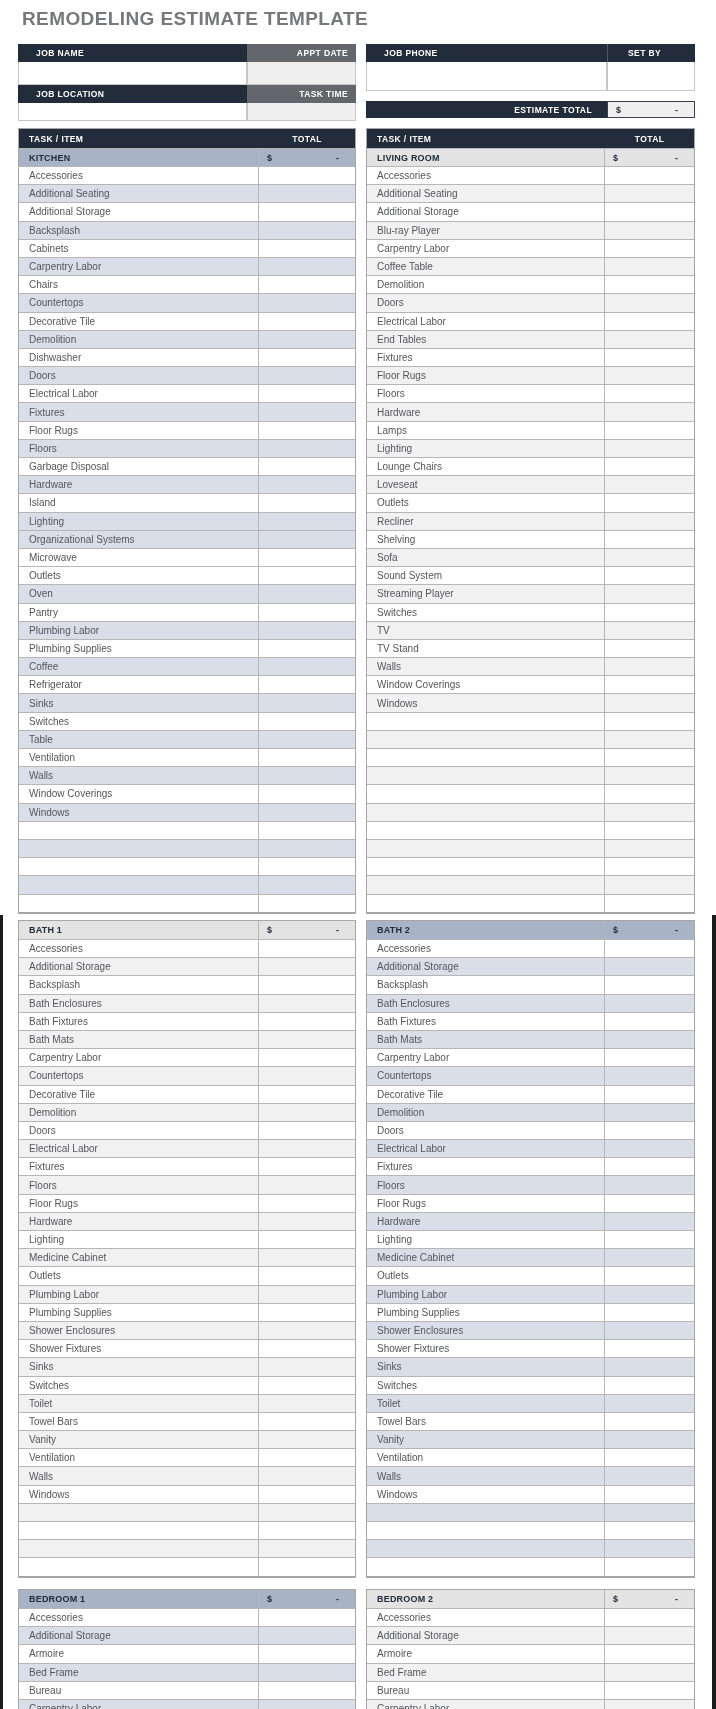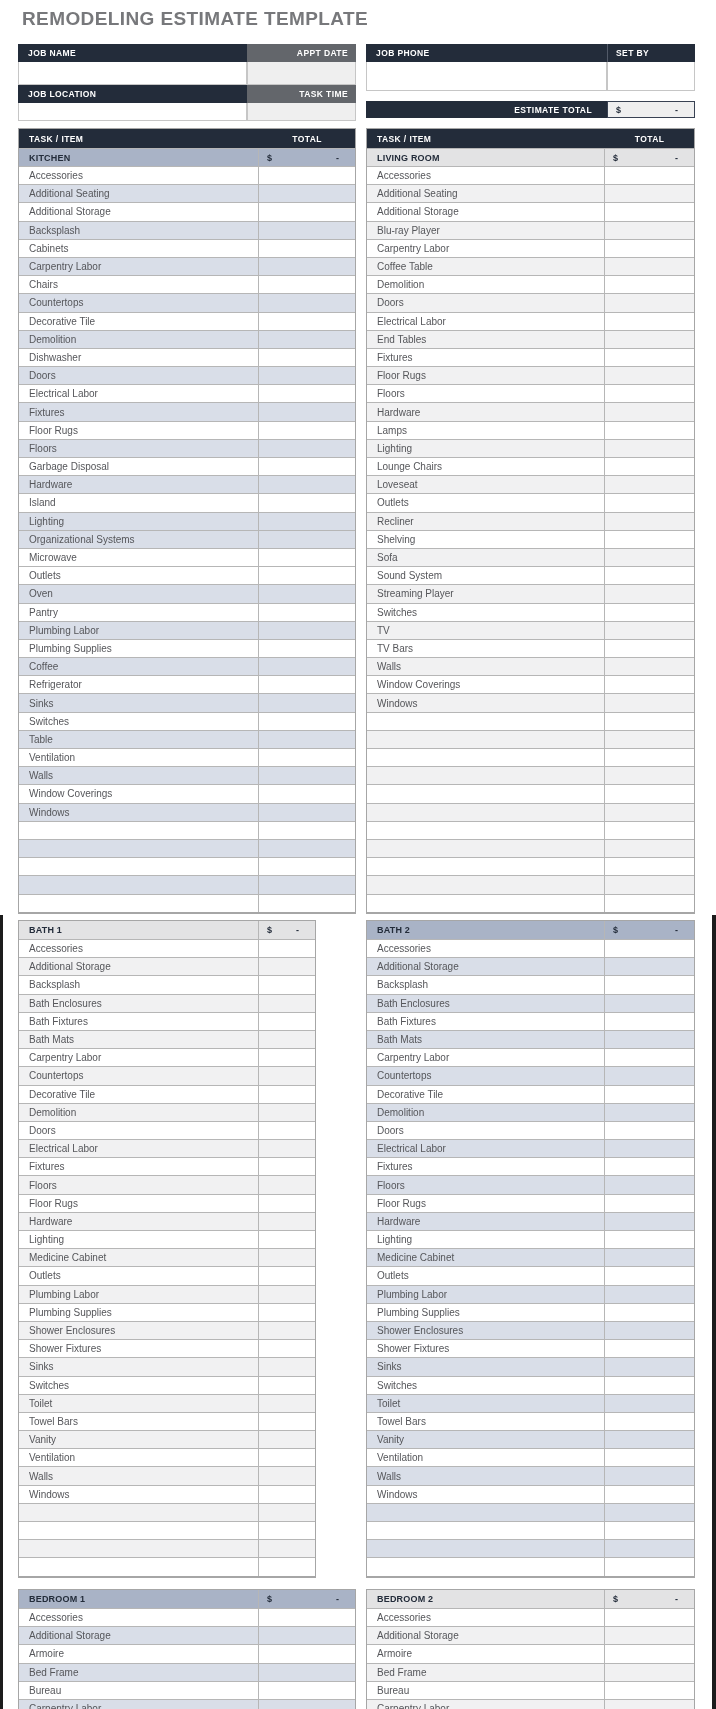--- a/index.html
+++ b/index.html
@@ -20,28 +20,28 @@
   
   .edge{position:absolute;top:915px;height:794px;background:var(--page-edge,#1c1c1c)}
   .edge.l{left:0;width:3px}
   .edge.r{left:712px;width:4px}
 
   
   .f-row{display:flex}
   .cell{display:flex;align-items:center}
   .hdr-navy{background:var(--dark-navy,#232c3a);color:#fff;font-weight:700;font-size:8.5px;letter-spacing:.4px}
   .hdr-gray{background:var(--mid-gray,#63666b);color:#fff;font-weight:700;font-size:8.5px;letter-spacing:.4px}
-  .lab{padding-left:10px}
+  .lab{padding-left:18px}
   .sublab{justify-content:flex-end;padding-right:8px}
   .in-white{background:#fff;border:1px solid #c6c6c6;border-top:none}
   .in-gray{background:var(--light-input,#efefef);border:1px solid #c6c6c6;border-top:none}
   .h18{height:18px}.h23{height:23px}.h29{height:29px}.h17{height:17px}
   .fl .c1{width:240px}.fl .c2{width:114px}
   .fr .c1{width:241px}.fr .c2{width:88px}
-  .setby-div{border-left:1px solid #525a68;padding-left:8px}
+  .setby-div{border-left:1px solid #525a68;padding-left:20px}
   .est-label{justify-content:flex-end;padding-right:15px}
   .est-cell{background:var(--light-input,#efefef);border:1px solid #394253;
     justify-content:space-between;padding:0 16px 0 8px;
     color:var(--dark-navy,#232c3a);font-weight:700;font-size:9px}
   .gap10{height:10px}
 
   
   .tbl{border:1px solid #a6a6a6;border-bottom-width:2px;background:#fff}
   .row{display:flex;height:18.2px}
   .row + .row{border-top:1px solid #b6b6b6}
@@ -392,21 +392,21 @@
     </div>
     <div class="row item">
       <div class="cell c-task">Switches</div>
       <div class="cell c-total"></div>
     </div>
     <div class="row item stripe">
       <div class="cell c-task">TV</div>
       <div class="cell c-total"></div>
     </div>
     <div class="row item">
-      <div class="cell c-task">TV Bars</div>
+      <div class="cell c-task">TV Stand</div>
       <div class="cell c-total"></div>
     </div>
     <div class="row item stripe">
       <div class="cell c-task">Walls</div>
       <div class="cell c-total"></div>
     </div>
     <div class="row item">
       <div class="cell c-task">Window Coverings</div>
       <div class="cell c-total"></div>
     </div>
@@ -452,21 +452,21 @@
     </div>
     <div class="row empty stripe">
       <div class="cell c-task"></div>
       <div class="cell c-total"></div>
     </div>
     <div class="row empty">
       <div class="cell c-task"></div>
       <div class="cell c-total"></div>
     </div>
   </div>
-<div class="tbl abs leftc theme-gray" style="left:18px;top:920px;width:298px">
+<div class="tbl abs leftc theme-gray" style="left:18px;top:920px;width:338px">
     <div class="row shead">
       <div class="cell c-task">BATH 1</div>
       <div class="cell c-total">
         <div class="">$</div>
         <div class="">-</div>
       </div>
     </div>
     <div class="row item">
       <div class="cell c-task">Accessories</div>
       <div class="cell c-total"></div>

